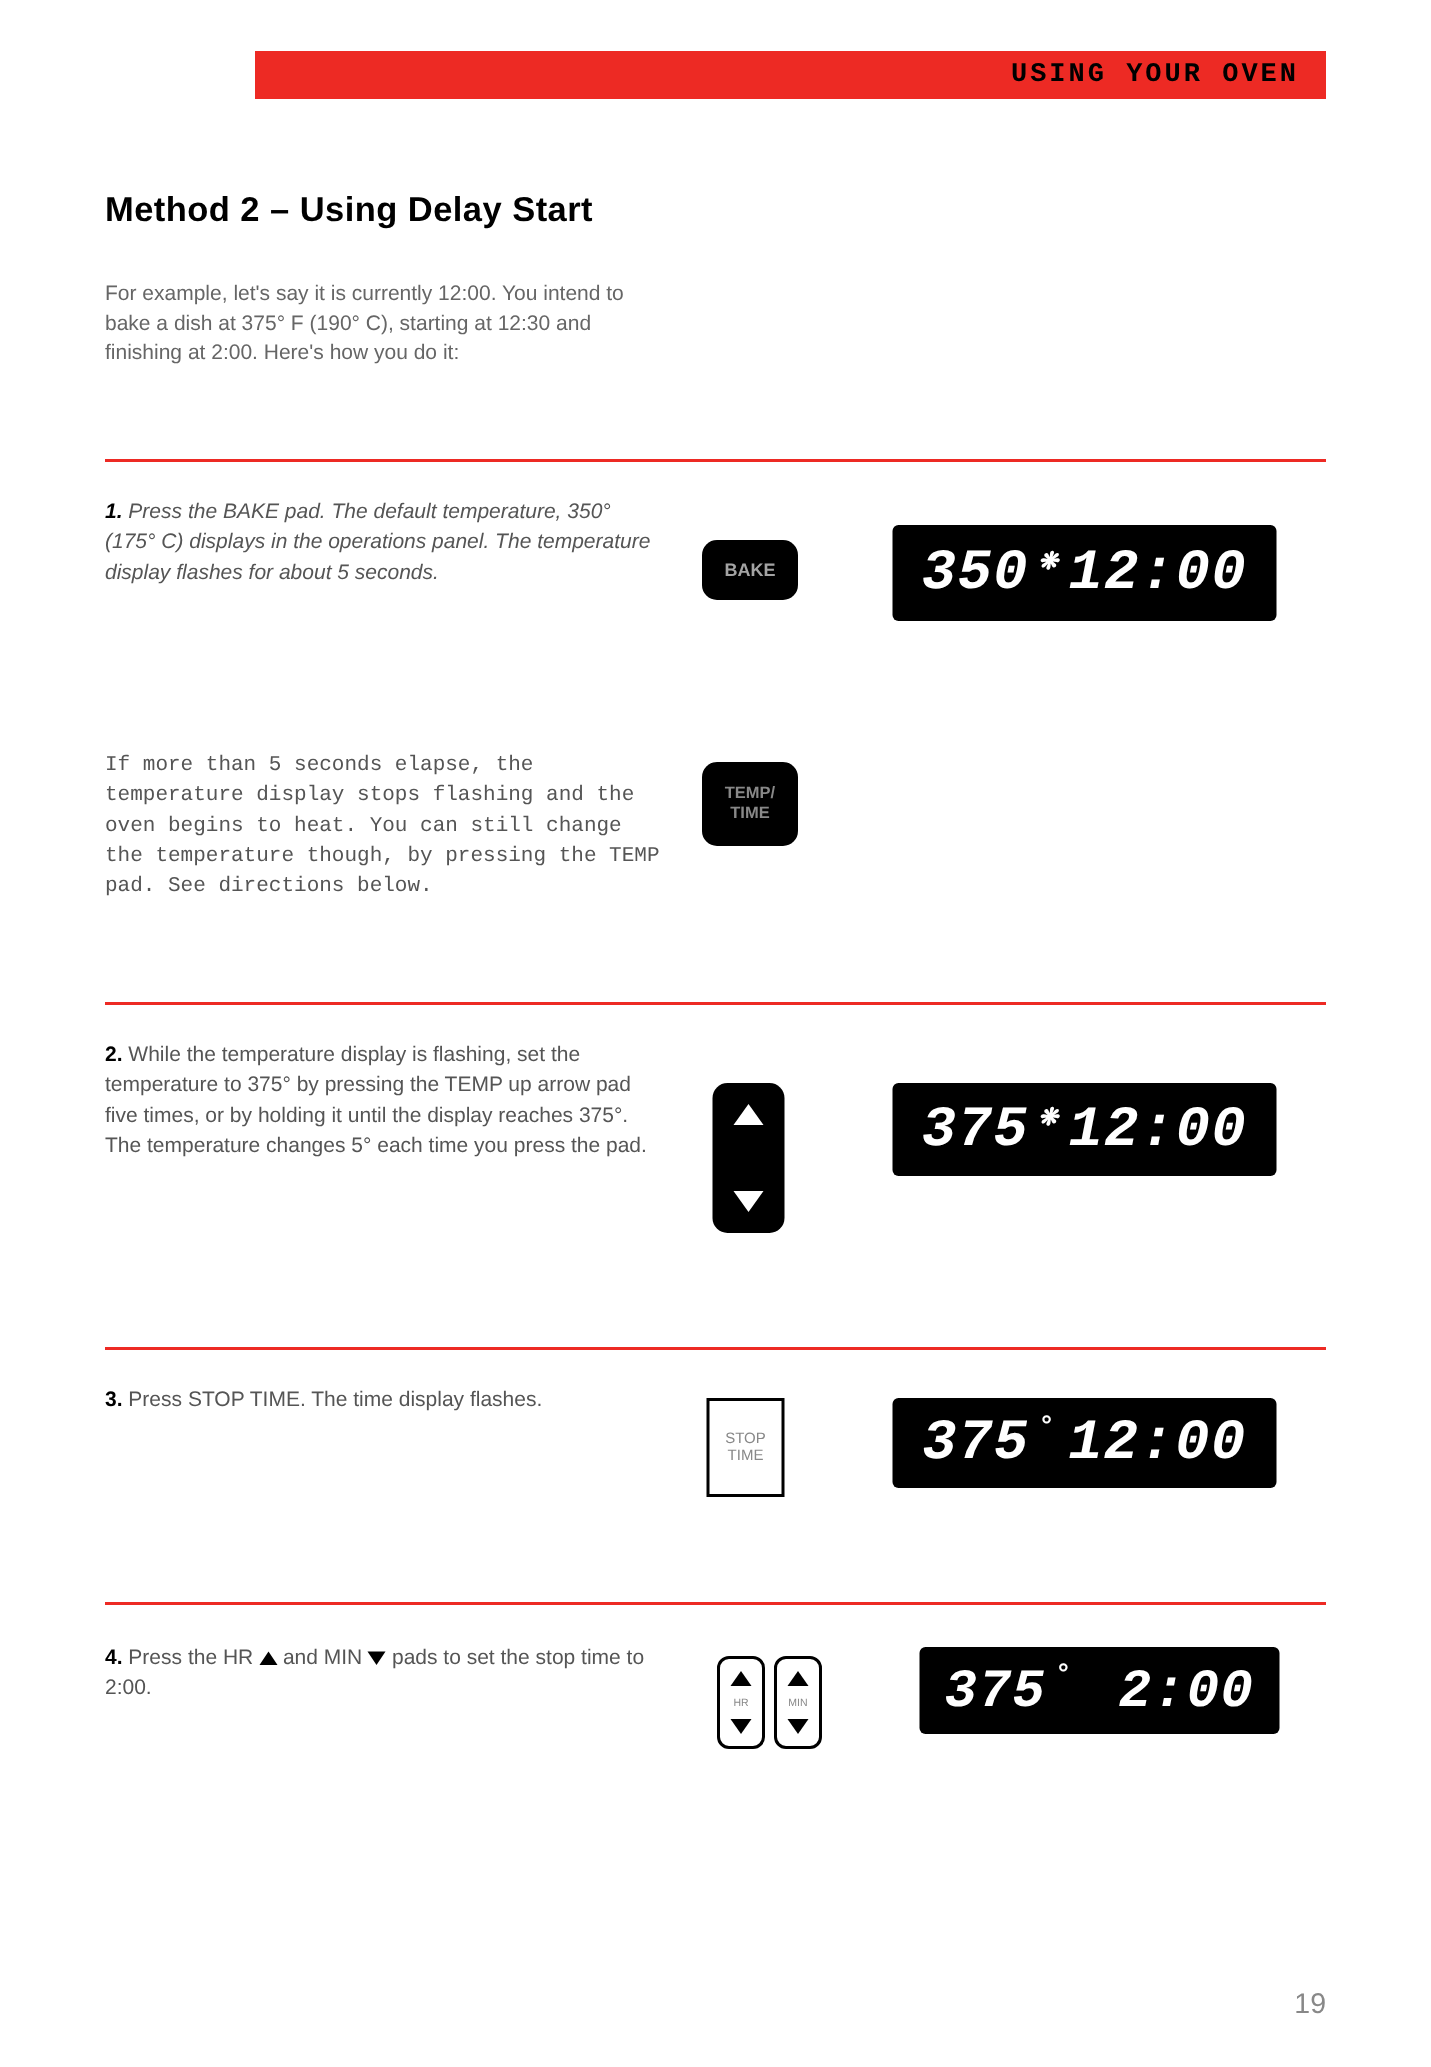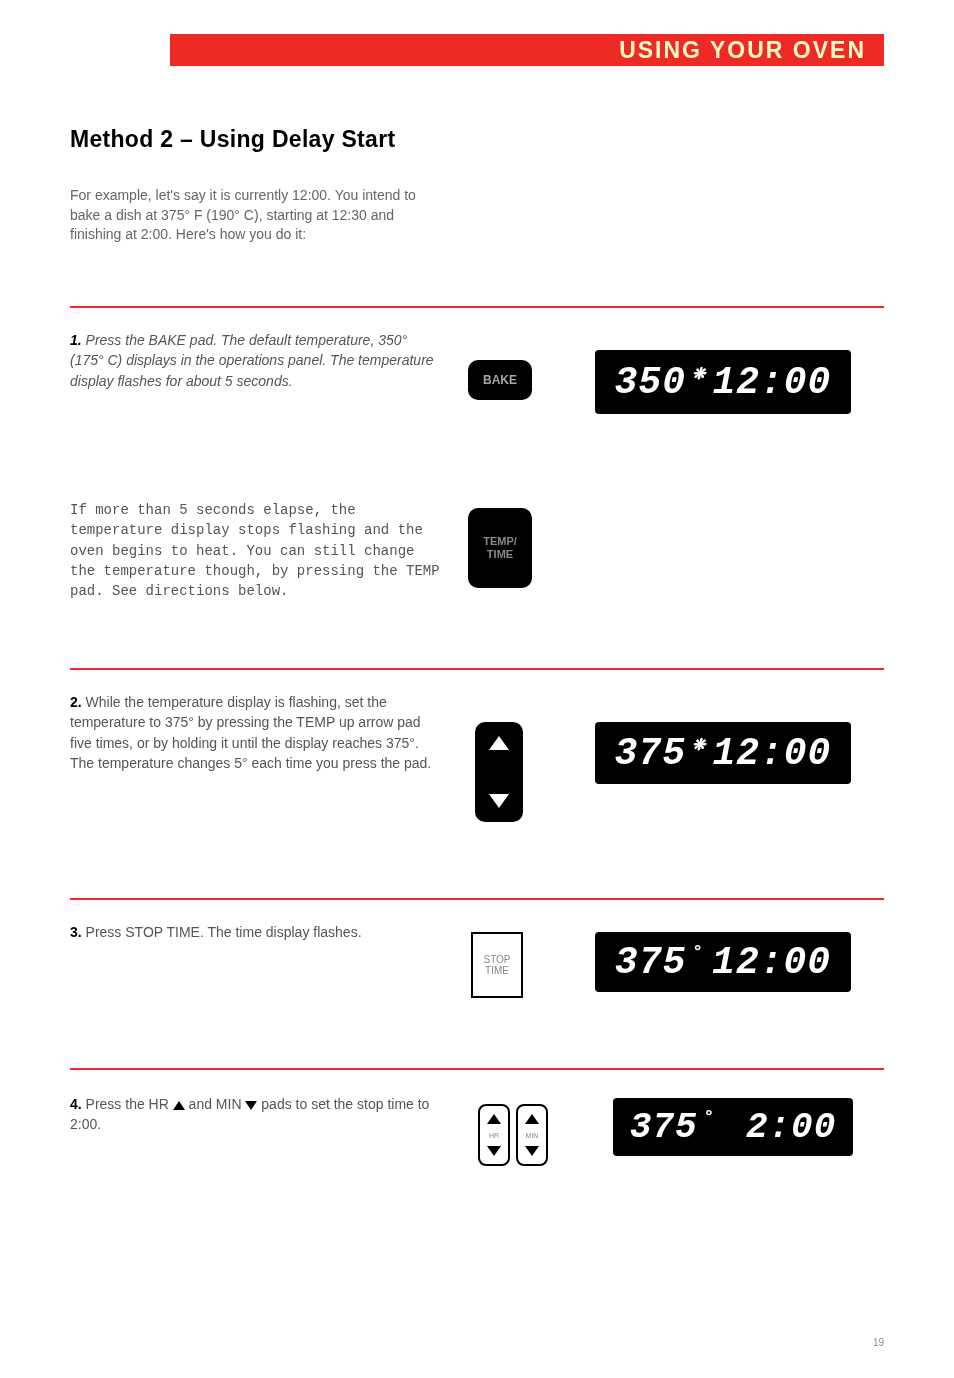--- a/index.html
+++ b/index.html
@@ -17,24 +17,25 @@
     left: 170px;
     right: 70px;
     height: 32px;
     background: #ed2a24;
     display: flex;
     align-items: center;
     justify-content: flex-end;
     padding-right: 18px;
   }
   .header-bar span {
-    color: #fef9c3;
+    color: #000000;
     font-weight: 900;
-    font-size: 23px;
+    font-size: 18px;
     letter-spacing: 2px;
+    font-family: Liberation Mono, monospace;
   }
   .heading {
     position: absolute;
     top: 126px;
     left: 70px;
     font-size: 23px;
     font-weight: 900;
     line-height: 1.15;
     letter-spacing: 0.3px;
   }
@@ -81,21 +82,21 @@
   .black-btn {
     background: #000;
     border-radius: 10px;
     display: flex;
     align-items: center;
     justify-content: center;
     color: #fff;
     font-weight: 700;
   }
   .btn-bake { left: 468px; top: 360px; width: 64px; height: 40px; font-size: 12px; color:#a3a3a3; }
-  .btn-temp { left: 468px; top: 508px; width: 64px; height: 80px; font-size: 11px; color:#888; text-align:center; line-height:1.2;}
+  .btn-temp { left: 468px; top: 508px; width: 64px; height: 56px; font-size: 11px; color:#888; text-align:center; line-height:1.2;}
   .btn-arrows { left: 475px; top: 722px; width: 48px; height: 100px; flex-direction: column; justify-content: space-between; padding: 14px 0;}
   .btn-arrows .tri-up, .btn-arrows .tri-down { width:0; height:0; }
   .btn-arrows .tri-up { border-left:10px solid transparent; border-right:10px solid transparent; border-bottom:14px solid #fff; }
   .btn-arrows .tri-down { border-left:10px solid transparent; border-right:10px solid transparent; border-top:14px solid #fff; }
 
   .white-btn {
     left: 471px; top: 932px;
     width: 52px; height: 66px;
     border: 2px solid #000;
     background: #fff;
@@ -157,21 +158,21 @@
     width: 0; height: 0;
     vertical-align: middle;
   }
   .inline-tri-up { border-left:6px solid transparent; border-right:6px solid transparent; border-bottom:9px solid #000; }
   .inline-tri-down { border-left:6px solid transparent; border-right:6px solid transparent; border-top:9px solid #000; }
 
   .page-num {
     position: absolute;
     bottom: 30px;
     right: 70px;
-    font-size: 10px;
+    font-size: 19px;
     color: #888;
   }
 
 </style>
 </head>
 <body>
 
 <div class="header-bar">
   <span>USING YOUR OVEN</span>
 </div>

